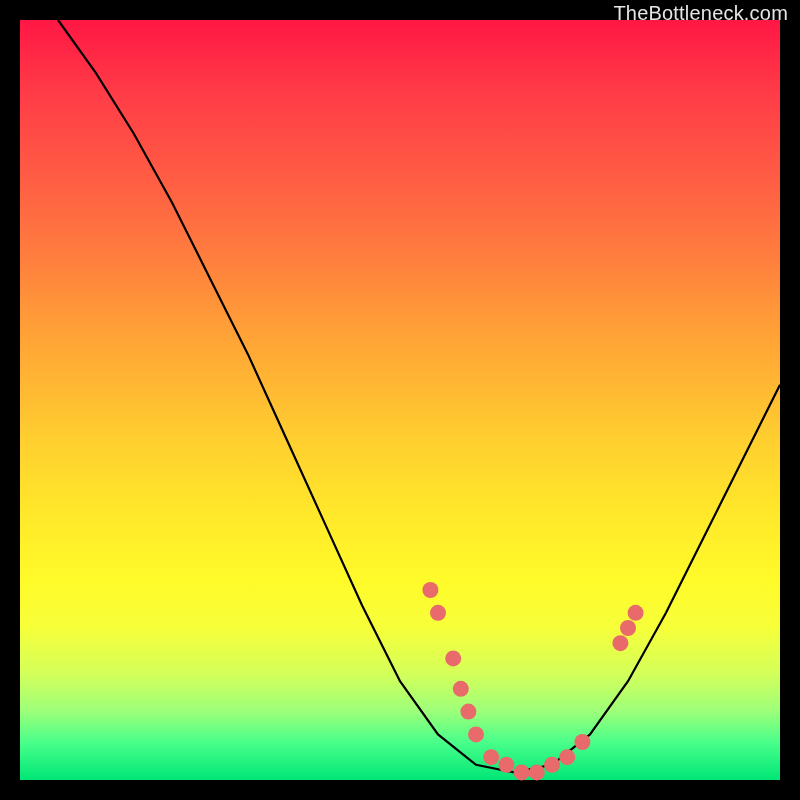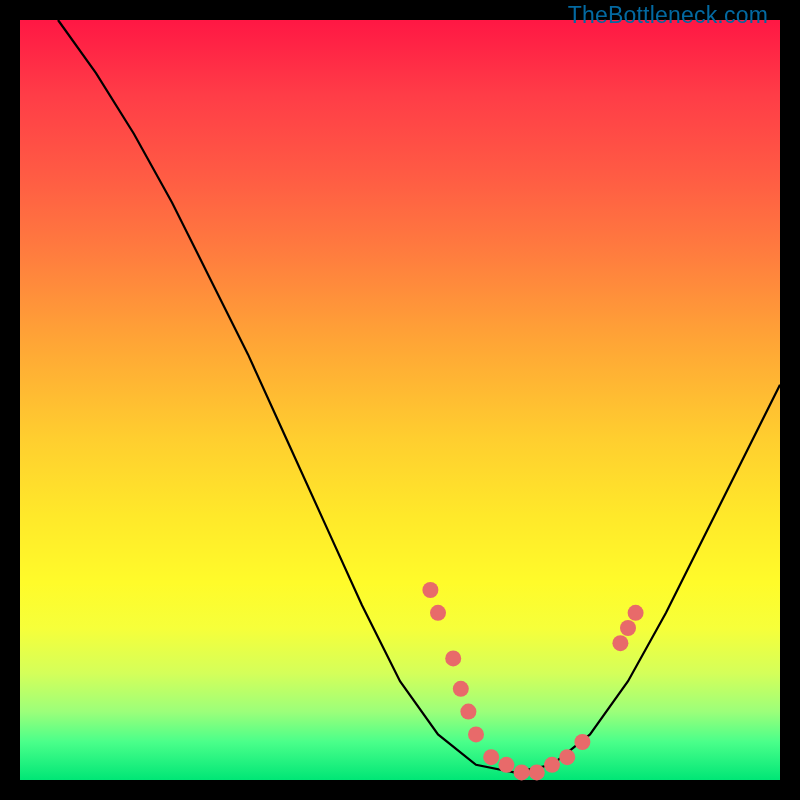--- a/index.html
+++ b/index.html
@@ -28,23 +28,23 @@
       #f6ff3a 80%,
       #d4ff5a 86%,
       #9cff7a 91%,
       #4aff8a 95%,
       #00e676 100%
     );
   }
   .watermark {
     position: absolute;
     top: 2px;
-    right: 32px;
-    color: #0369a1;
-    font-size: 23px;
+    right: 12px;
+    color: #e5e5e5;
+    font-size: 20px;
     font-weight: 400;
     letter-spacing: 0.2px;
   }
   svg.curve {
     position: absolute;
     left: 0;
     top: 0;
     width: 760px;
     height: 760px;
     overflow: visible;

